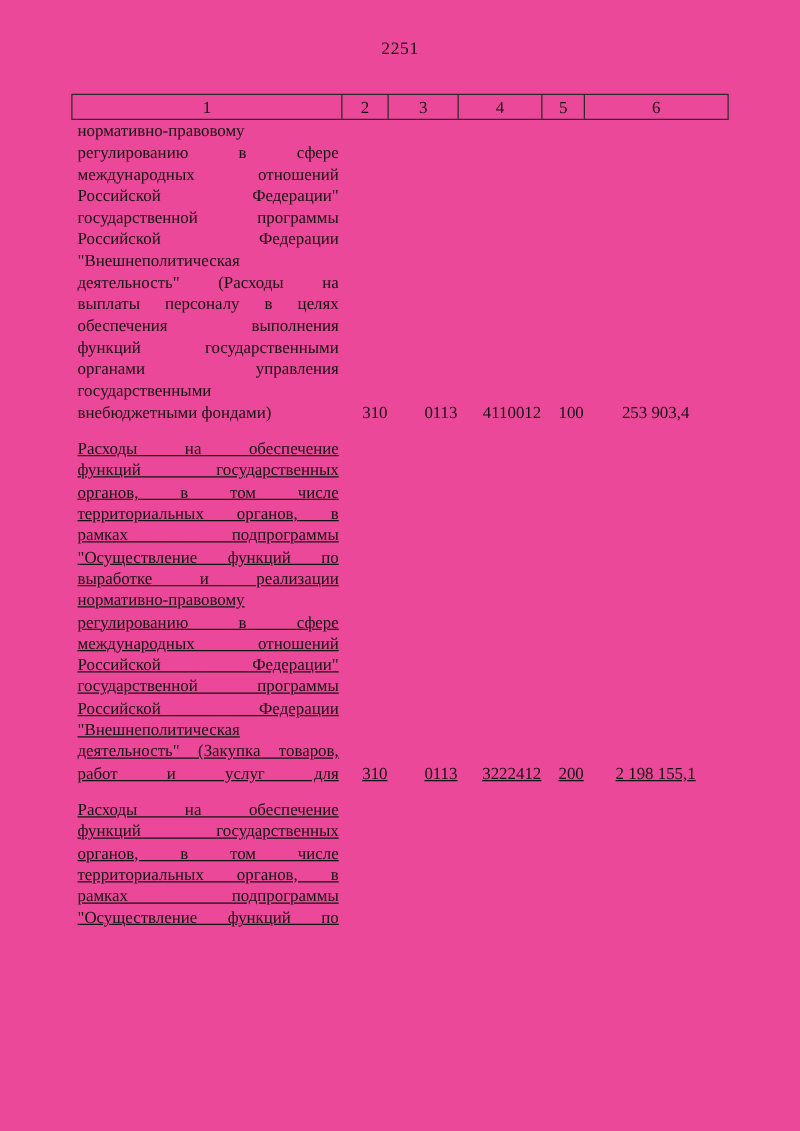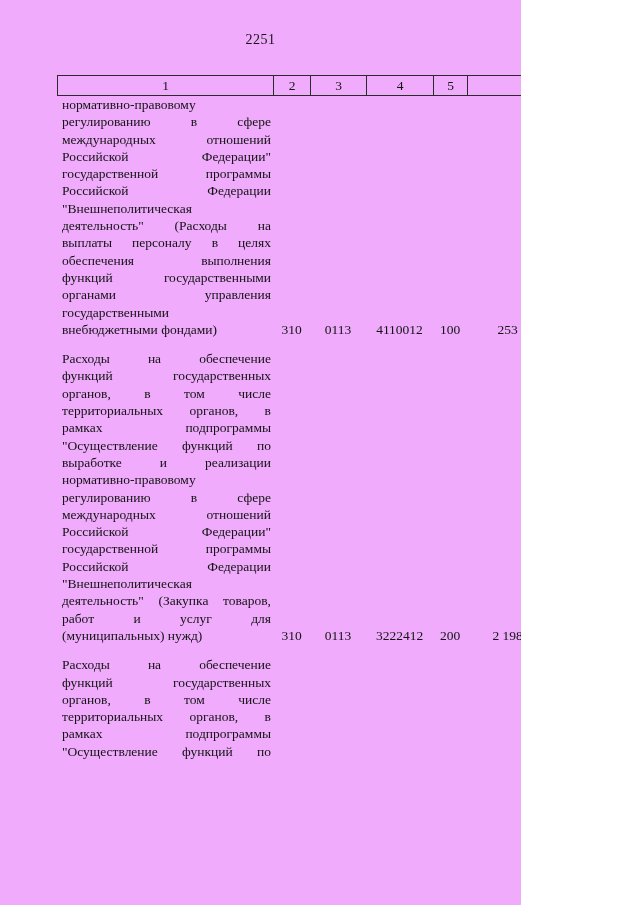--- a/index.html
+++ b/index.html
@@ -1,20 +1,20 @@
 <!DOCTYPE html>
 <html><head>
 <meta charset="utf-8">
 <style>
   html, body { margin: 0; padding: 0; background: #ffffff; }
   .page {
     position: relative;
-    width: 521px;
+    width: 640px;
     height: 905px;
-    background: #f0abfc;
+    background: #ec4899;
     color: #131313;
     font-family: "Liberation Serif", "DejaVu Serif", serif;
     overflow: hidden;
   }
   .page-number {
     padding-top: 33px;
     text-align: center;
     font-size: 14px;
     line-height: 14px;
     letter-spacing: 0.5px;
@@ -42,33 +42,33 @@
   .w2 { width: 37px; }
   .w3 { width: 56px; }
   .w4 { width: 67px; }
   .w5 { width: 34px; }
   .w6 { width: 116px; }
   .body-row {
     display: flex;
     font-size: 13.5px;
     line-height: 17.3px;
   }
-  .body-row.spaced { margin-top: 12px; }
+  .body-row.spaced { margin-top: 12px; text-decoration: underline; }
   .col-name {
     box-sizing: border-box;
     width: 216px;
     padding-left: 5px;
     padding-right: 2px;
   }
   .jline { text-align: justify; text-align-last: justify; }
   .jline.plain { text-align-last: left; }
   .num {
     box-sizing: border-box;
     align-self: flex-end;
-    text-align: center;
+    text-align: right;
     white-space: nowrap;
   }
   .num.amount { text-align: center; padding-right: 1px; }
 </style>
 </head>
 <body>
 
 <div class="page">
 
   <div class="page-number">2251</div>
@@ -119,21 +119,20 @@
           <div class="jline">выработке и реализации</div>
           <div class="jline">нормативно-правовому</div>
           <div class="jline">регулированию в сфере</div>
           <div class="jline">международных отношений</div>
           <div class="jline">Российской Федерации"</div>
           <div class="jline">государственной программы</div>
           <div class="jline">Российской Федерации</div>
           <div class="jline">"Внешнеполитическая</div>
           <div class="jline">деятельность" (Закупка товаров,</div>
           <div class="jline">работ и услуг для</div>
-          <div class="jline plain">(муниципальных) нужд)</div>
         </div>
       <div class="num w2">310</div>
       <div class="num w3">0113</div>
       <div class="num w4">3222412</div>
       <div class="num w5">200</div>
       <div class="num w6 amount">2 198 155,1</div>
     </div>
 
     <div class="body-row spaced">
       <div class="col-name">

